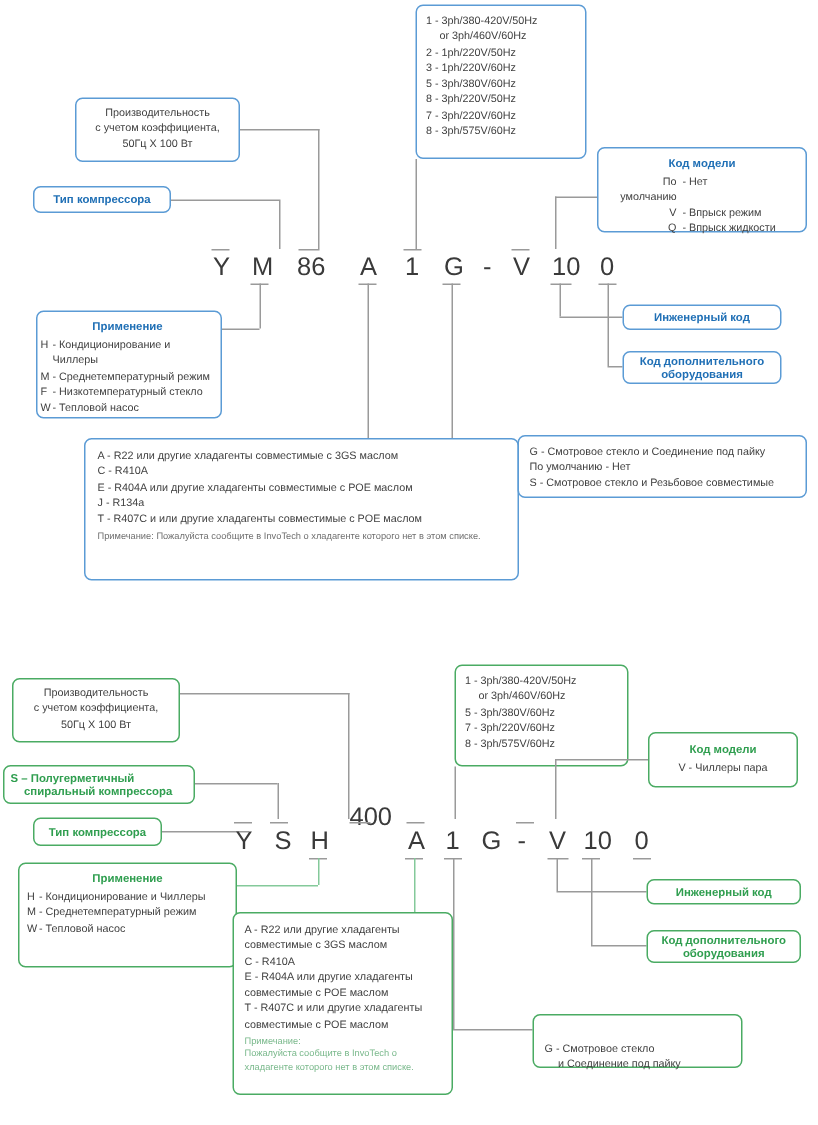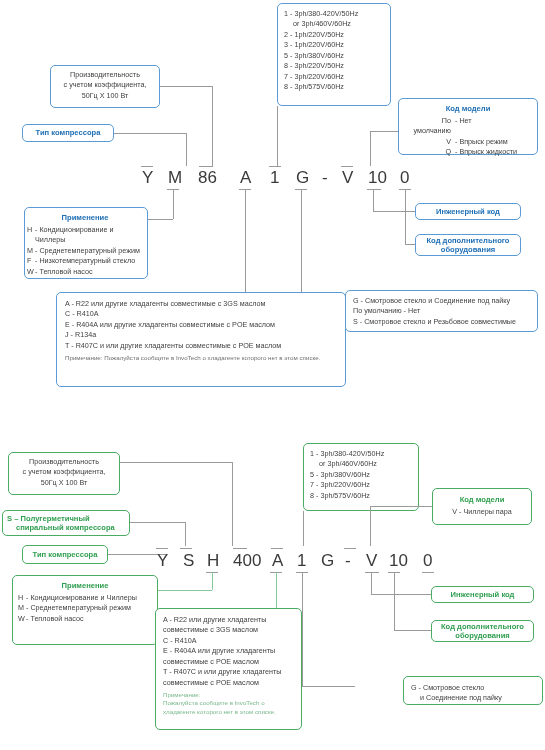--- a/index.html
+++ b/index.html
@@ -201,21 +201,21 @@
   <div class="ln v" style="left:185px;top:522px;height:24px;"></div>
   <div class="ln h" style="left:108px;top:554px;width:58px;"></div>
   <div class="ln v" style="left:166px;top:554px;height:-6px;"></div>
   <div class="ln v" style="left:303px;top:511px;height:35px;"></div>
   <div class="ln h" style="left:370px;top:506px;width:62px;"></div>
   <div class="ln v" style="left:370px;top:506px;height:40px;"></div>
 
   <div class="code" style="left:157px;top:551px;">Y</div>
   <div class="code" style="left:183px;top:551px;">S</div>
   <div class="code" style="left:207px;top:551px;">H</div>
-  <div class="code" style="left:233px;top:551px;">400</div>
+  <div class="code" style="left:233px;top:535px;">400</div>
   <div class="code" style="left:272px;top:551px;">A</div>
   <div class="code" style="left:297px;top:551px;">1</div>
   <div class="code" style="left:321px;top:551px;">G</div>
   <div class="code" style="left:345px;top:551px;">-</div>
   <div class="code" style="left:366px;top:551px;">V</div>
   <div class="code" style="left:389px;top:551px;">10</div>
   <div class="code" style="left:423px;top:551px;">0</div>
 
   <div class="ln h" style="left:156px;top:548px;width:12px;"></div>
   <div class="ln h" style="left:180px;top:548px;width:12px;"></div>
@@ -258,21 +258,21 @@
 
   <div class="box green" style="left:155px;top:608px;width:147px;height:122px;padding:6px 7px;">
     <div class="row" style="white-space:normal;">A - R22 или другие хладагенты совместимые с 3GS маслом</div>
     <div class="row" style="white-space:normal;">C - R410A</div>
     <div class="row" style="white-space:normal;">E - R404A или другие хладагенты совместимые с POE маслом</div>
     <div class="row" style="white-space:normal;">T - R407C и или другие хладагенты совместимые с POE маслом</div>
     <div class="note green">Примечание:</div>
     <div class="note green" style="margin-top:0;">Пожалуйста сообщите в InvoTech о хладагенте которого нет в этом списке.</div>
   </div>
 
-  <div class="box green" style="left:355px;top:676px;width:140px;height:29px;padding:6px 7px;margin-left:48px;">
+  <div class="box green" style="left:355px;top:676px;width:140px;height:29px;padding:17px 7px;">
     <div class="row">G - Смотровое стекло</div>
     <div class="row indent">и Соединение под пайку</div>
   </div>
 
   <div class="lbl green" style="left:431px;top:586px;width:103px;height:17px;">Инженерный код</div>
 
   <div class="lbl green" style="left:431px;top:620px;width:103px;height:22px;">Код дополнительного оборудования</div>
 
 </div>
 

